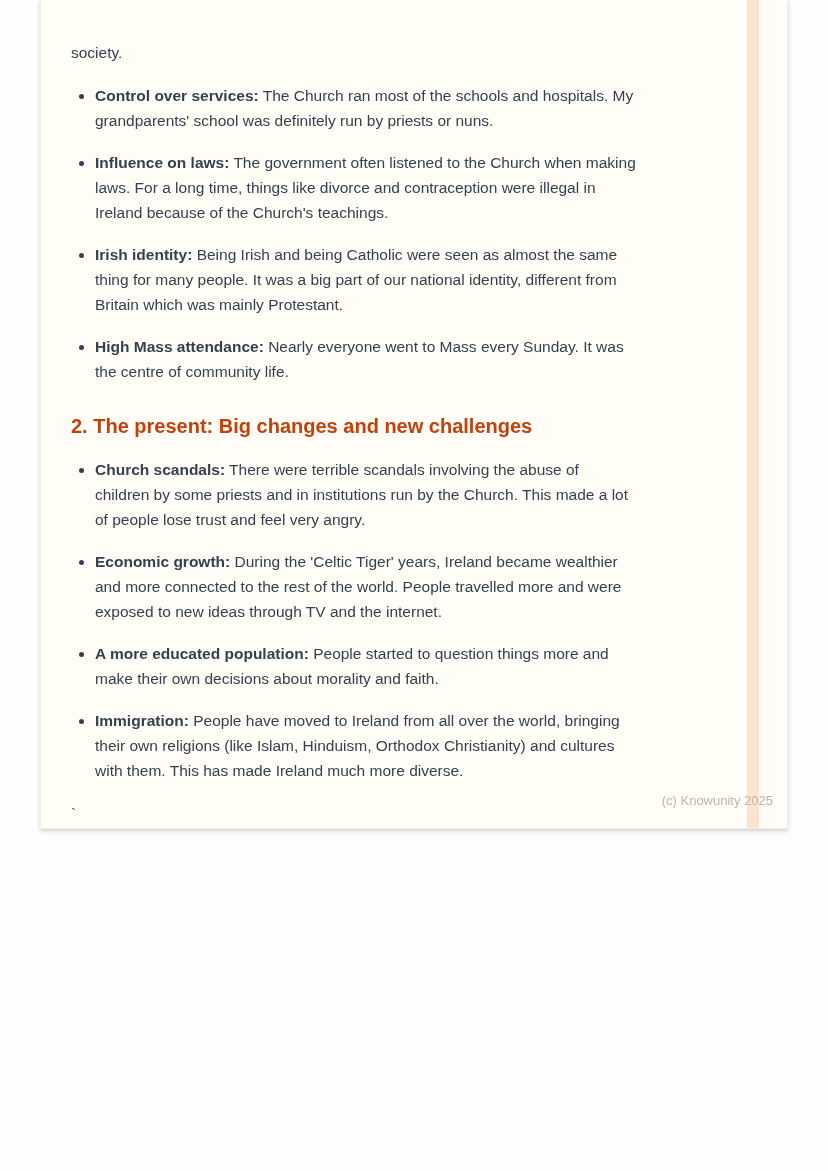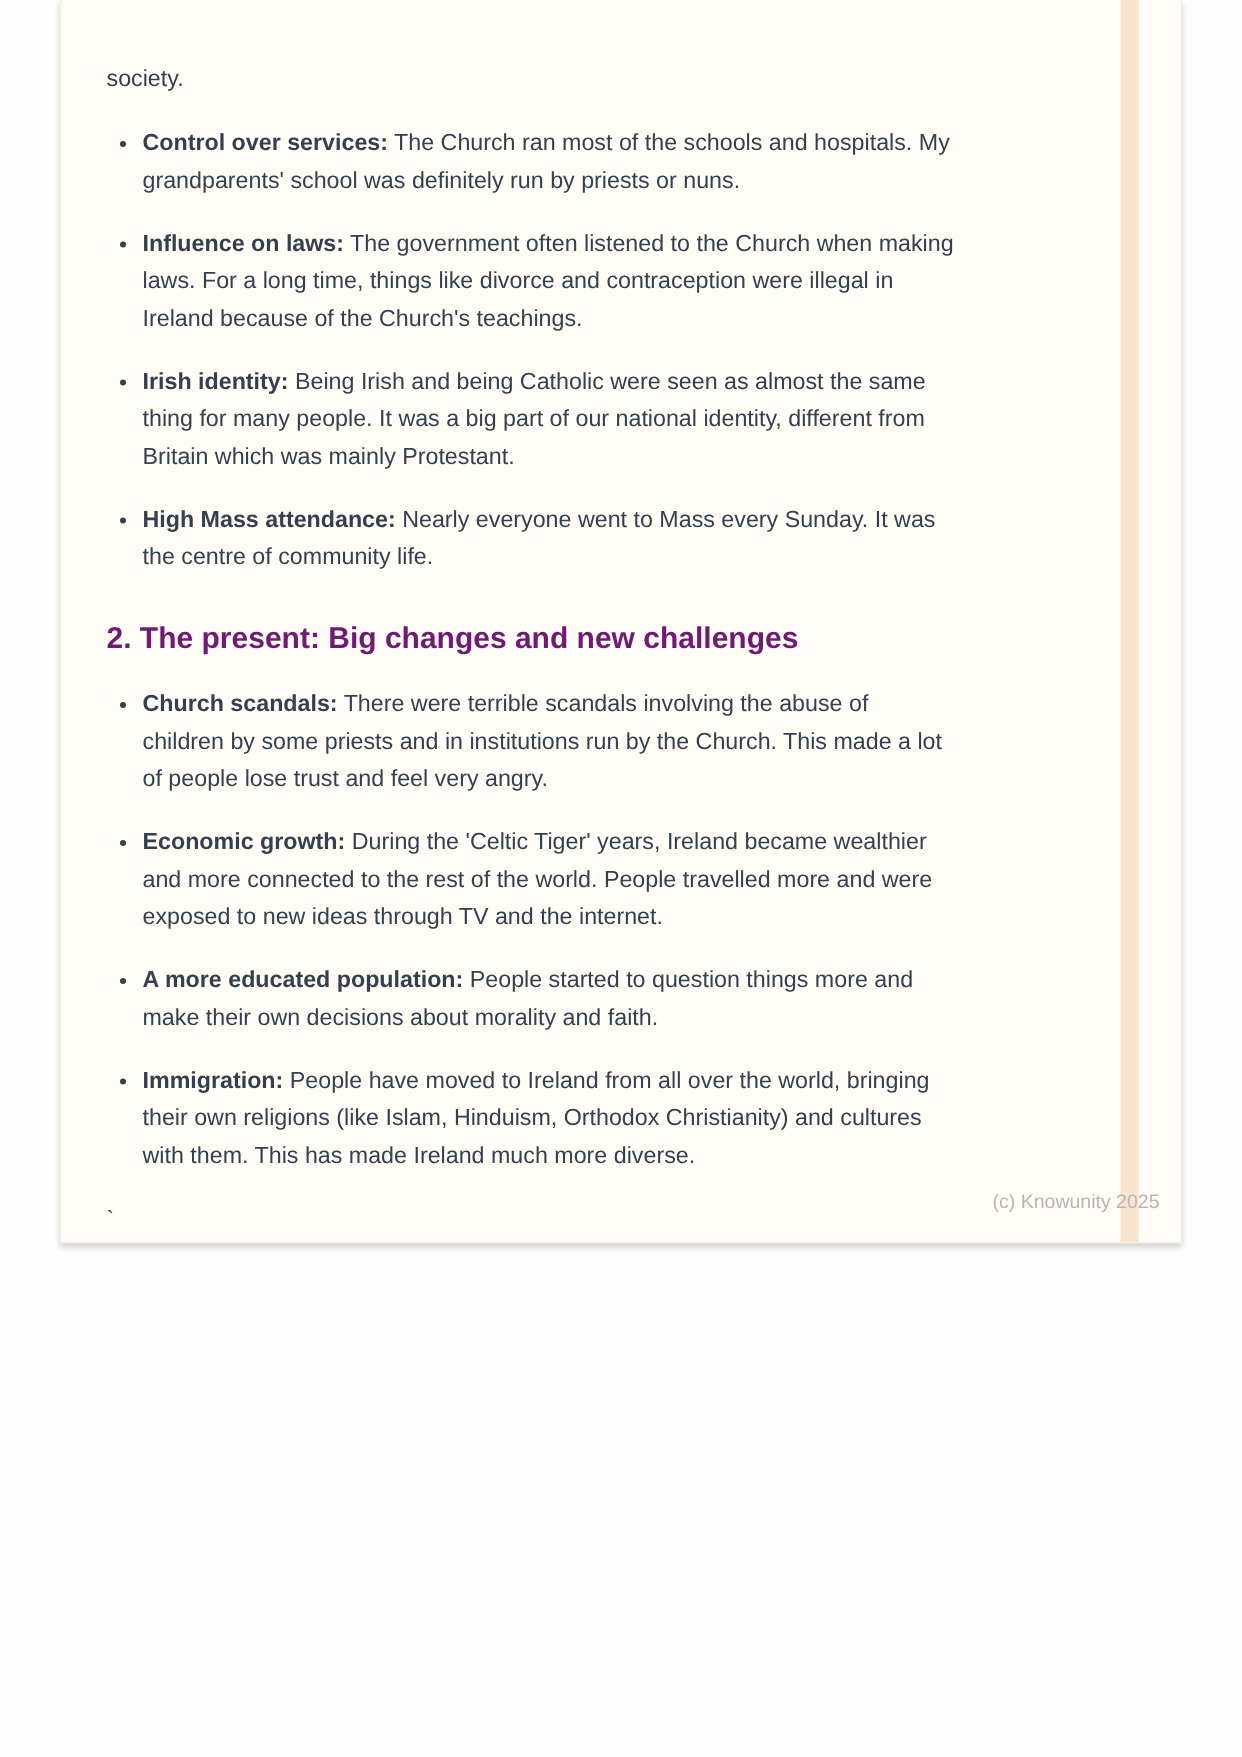--- a/index.html
+++ b/index.html
@@ -44,21 +44,21 @@
   }
   ul.bullet-list li { margin-bottom: 8px; margin-top: 17px; }
   ul.bullet-list li:last-child { margin-bottom: 0; }
   .lead { font-weight: 700; }
   h2.section-heading {
     margin-top: 28px;
     margin-bottom: 16px;
     font-size: 20px;
     line-height: 28px;
     font-weight: 700;
-    color: #701a75;
+    color: #c2410c;
   }
   .subheading { font-weight: 700; margin-bottom: 18px; }
   .stray { margin-top: 10px; }
   .footer {
     position: absolute;
     right: 14px;
     bottom: 20px;
     font-size: 13px;
     color: #b6b6b6;
   }

